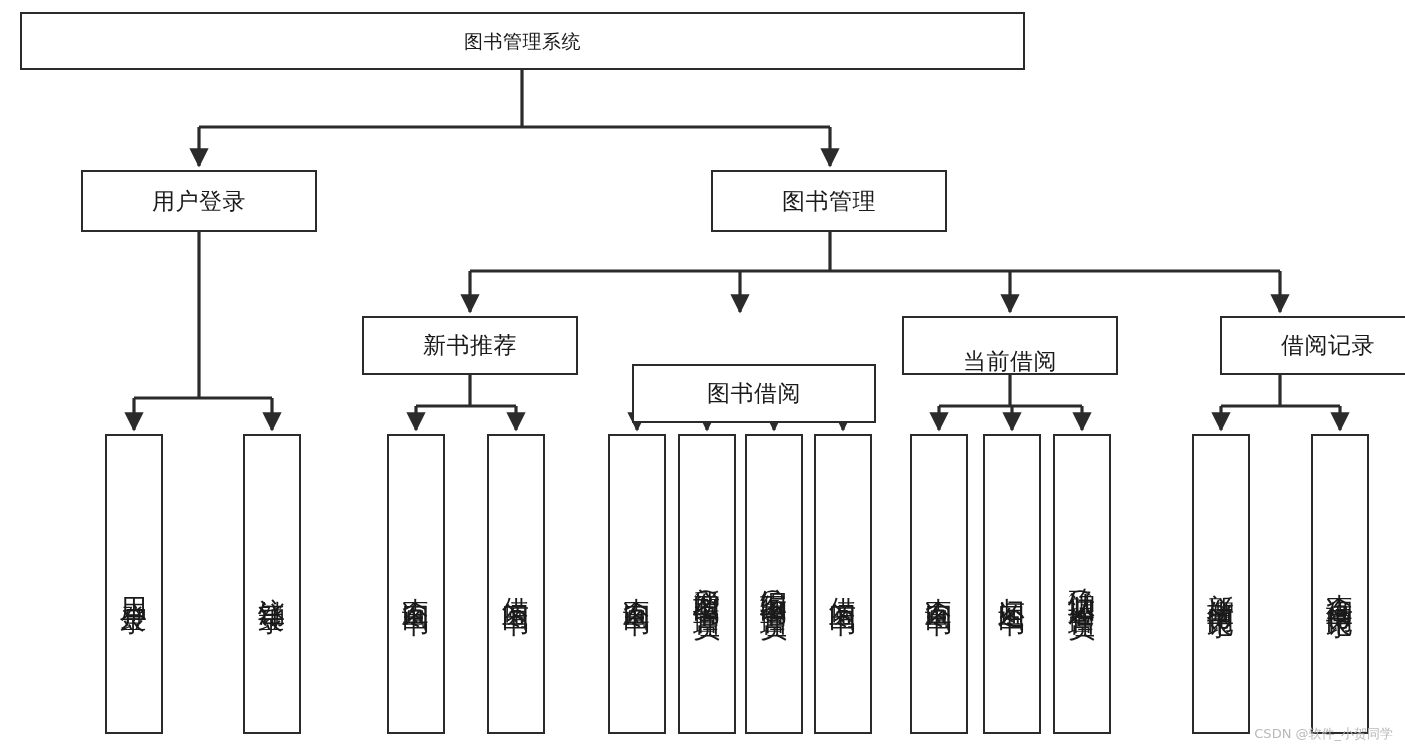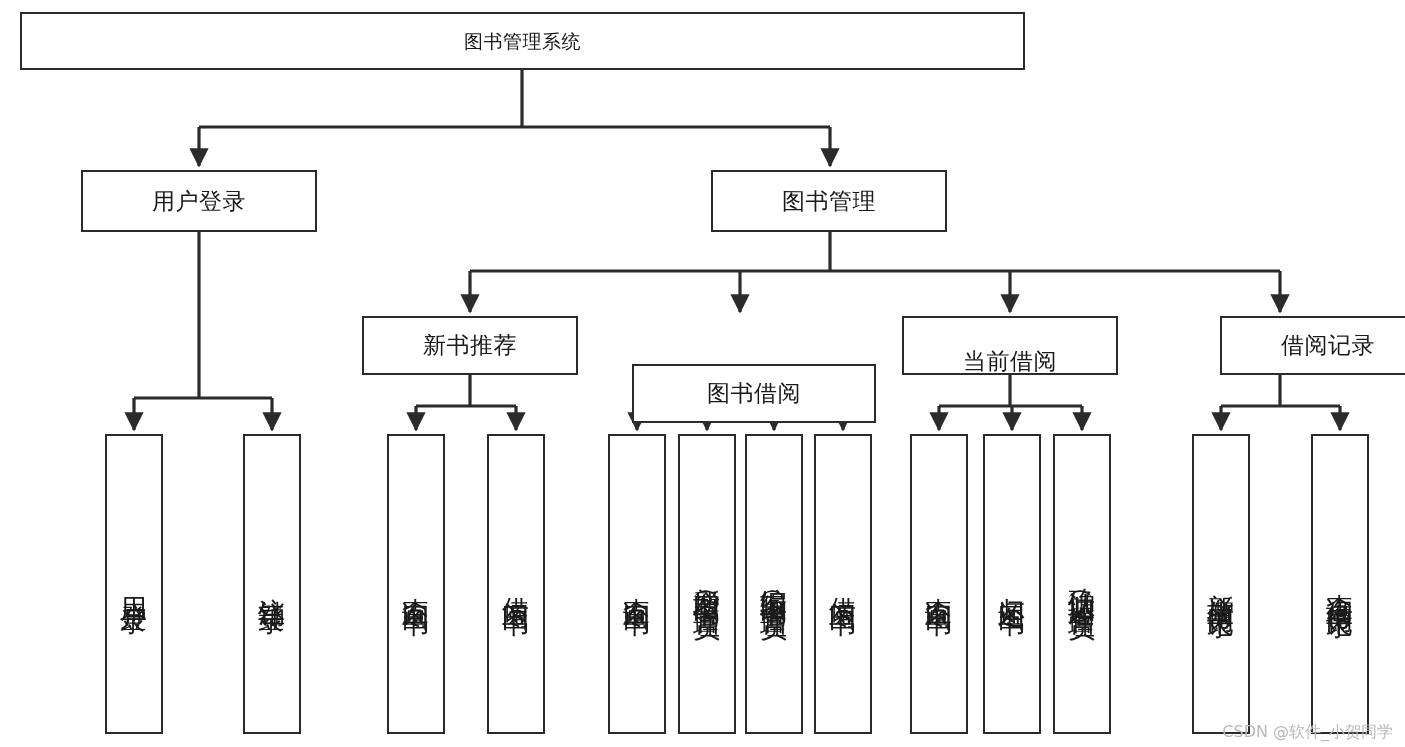--- a/index.html
+++ b/index.html
@@ -57,21 +57,21 @@
     font-size: 27px;
     line-height: 1.0;
     letter-spacing: 4px;
     white-space: nowrap;
     max-height: 290px;
   }
   .watermark {
     position: absolute;
     right: 12px;
     bottom: 4px;
-    font-size: 16px;
+    font-size: 13px;
     color: #b9b9b9;
     z-index: 5;
     white-space: nowrap;
     font-family: "DejaVu Sans", "Liberation Sans", sans-serif;
   }
 </style>
 </head>
 <body>
 
 <div id="canvas">

